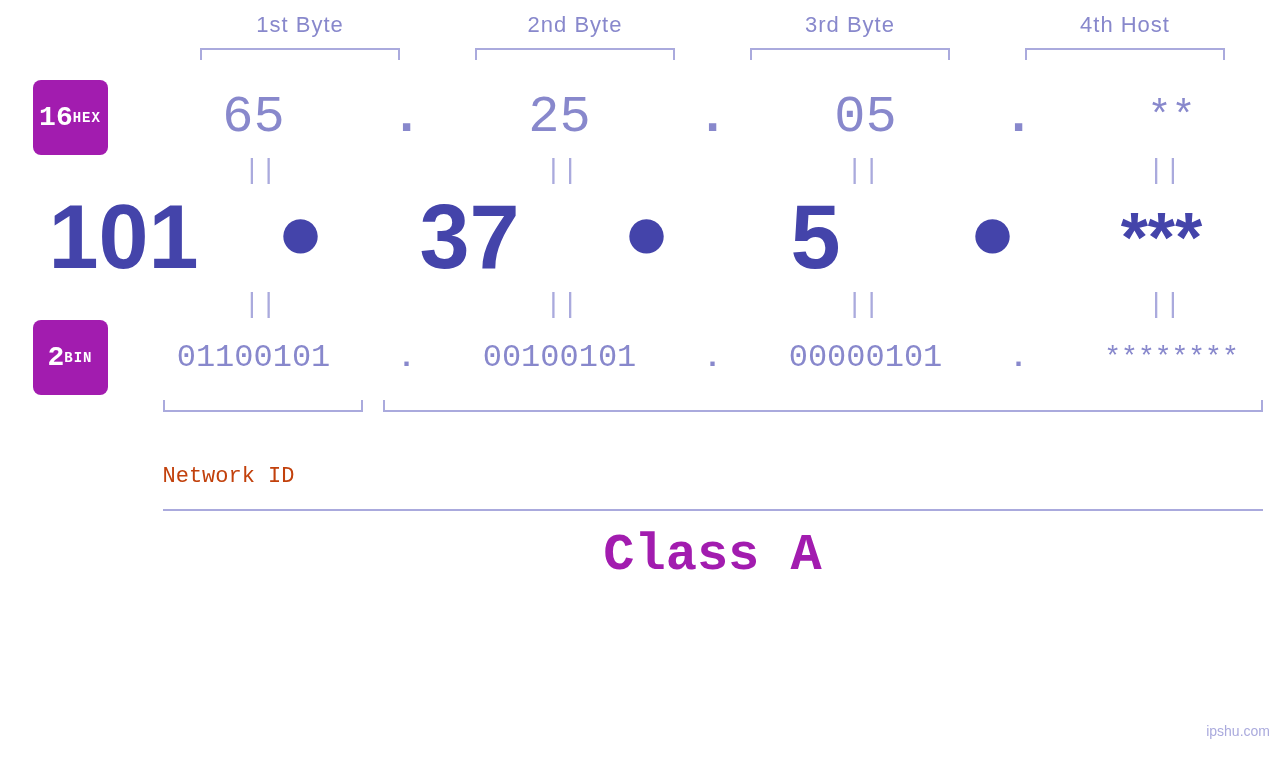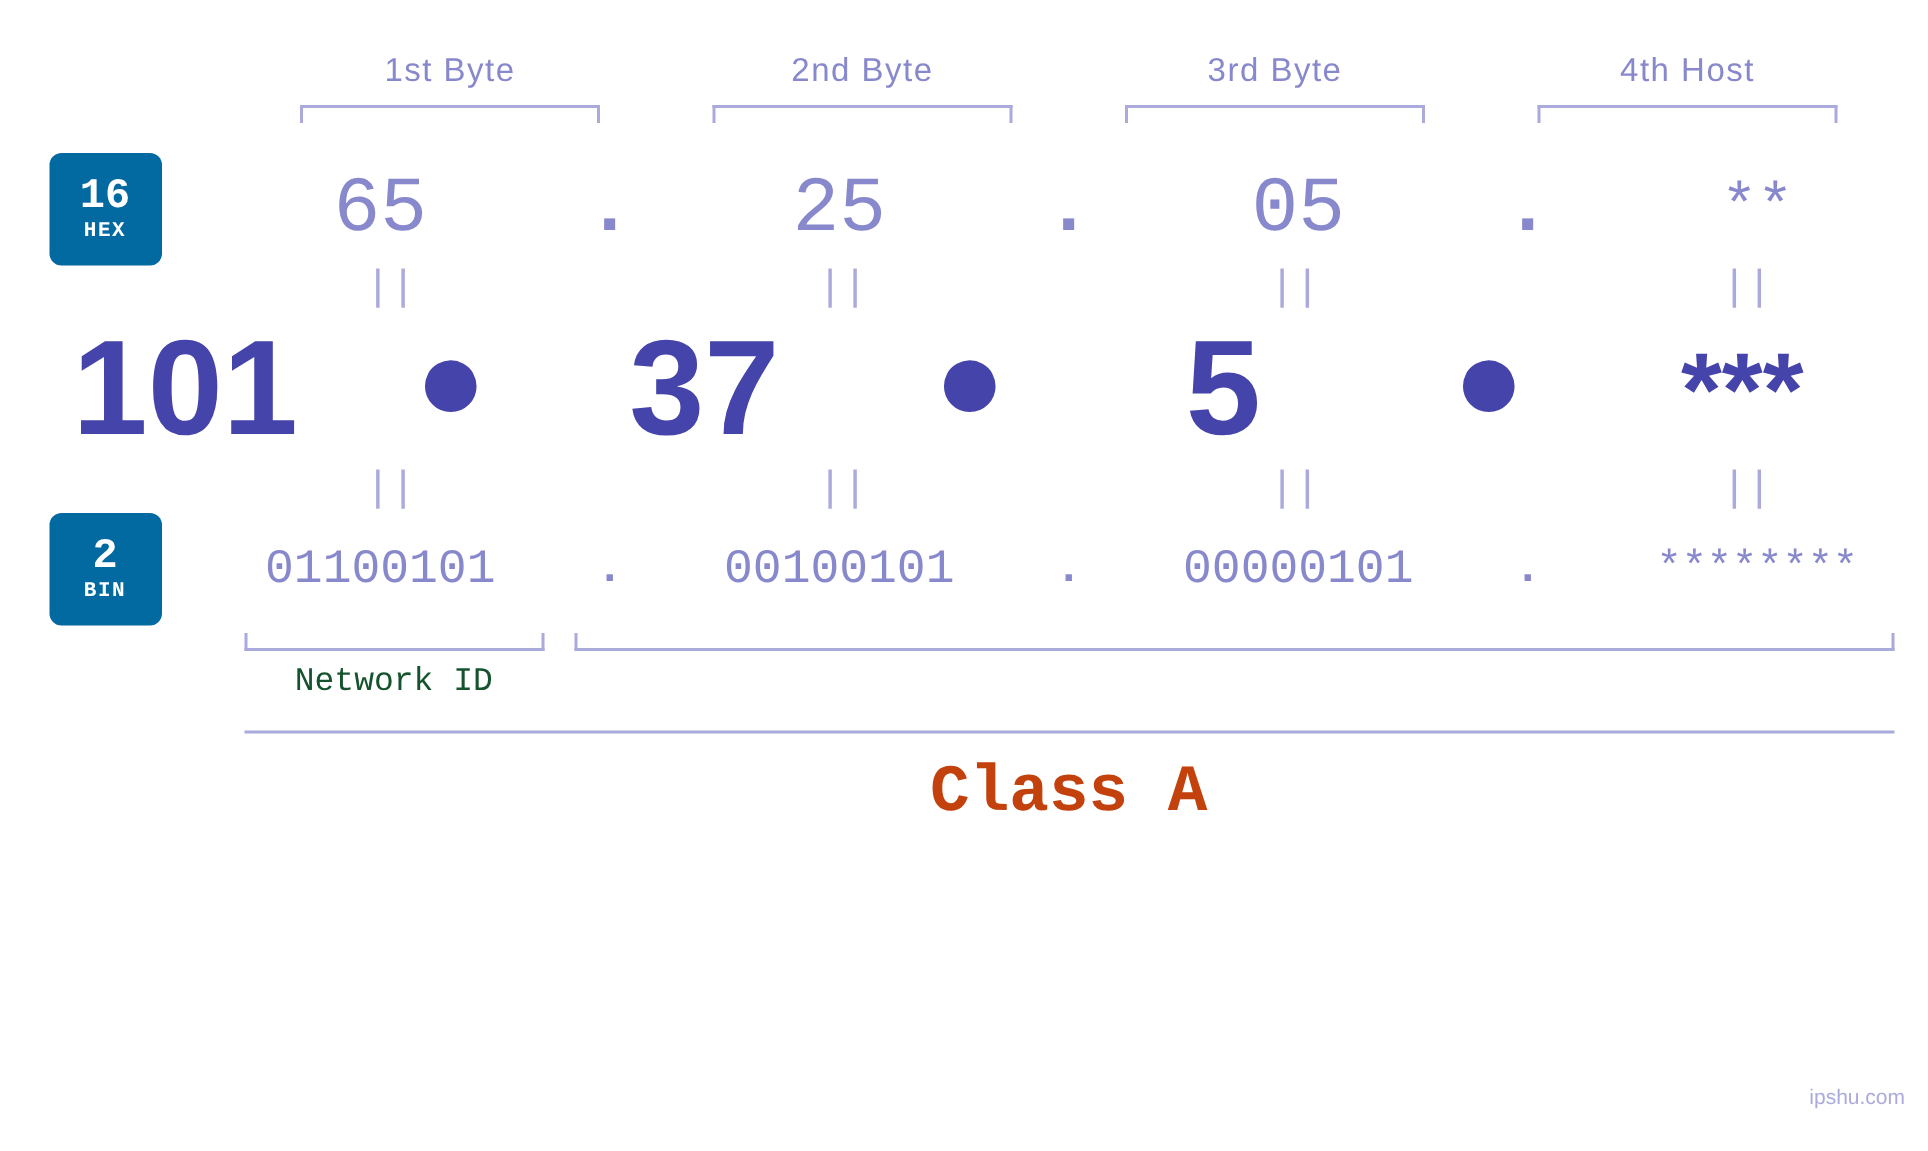--- a/index.html
+++ b/index.html
@@ -13,21 +13,21 @@
       position: relative;
     }
 
     .container {
       width: 1285px;
       height: 767px;
       position: relative;
       display: flex;
       flex-direction: column;
       align-items: center;
-      padding-top: 34px;
+      padding-top: 12px;
     }
 
     
     .byte-headers {
       display: flex;
       width: 1100px;
       margin-left: 140px;
       justify-content: space-around;
       margin-bottom: 10px;
     }
@@ -54,24 +54,24 @@
       width: 200px;
       height: 12px;
       border-top: 2px solid #aaaadd;
       border-left: 2px solid #aaaadd;
       border-right: 2px solid #aaaadd;
     }
 
     .badge {
       width: 75px;
       height: 75px;
-      background: #0369a1;
+      background: #a21caf;
       border-radius: 8px;
       display: flex;
-      flex-direction: column;
+      flex-direction: row;
       align-items: center;
       justify-content: center;
       margin-bottom: 60px;
     }
 
     .badge:last-child {
       margin-bottom: 0;
     }
 
     .badge-number {
@@ -174,25 +174,25 @@
 
     
     .id-labels {
       display: flex;
       width: 100%;
       margin-top: 8px;
     }
 
     .network-id-label {
       width: 200px;
-      text-align: center;
-      color: #14532d;
+      color: #c2410c;
       font-size: 22px;
       font-family: 'Courier New', Courier, monospace;
       margin-right: 20px;
+      margin-top: 44px;
     }
 
     .host-id-label {
       flex: 1;
       text-align: center;
       color: #8888cc;
       font-size: 22px;
       font-family: 'Courier New', Courier, monospace;
     }
 
@@ -205,22 +205,22 @@
 
     .class-bracket-line {
       width: 100%;
       height: 2px;
       background: #aaaadd;
       margin-bottom: 15px;
     }
 
     .class-label {
       text-align: center;
-      color: #c2410c;
-      font-size: 44px;
+      color: #a21caf;
+      font-size: 52px;
       font-family: 'Courier New', Courier, monospace;
       font-weight: bold;
     }
 
     
     .watermark {
       position: absolute;
       bottom: 28px;
       right: 15px;
       color: #aaaadd;

